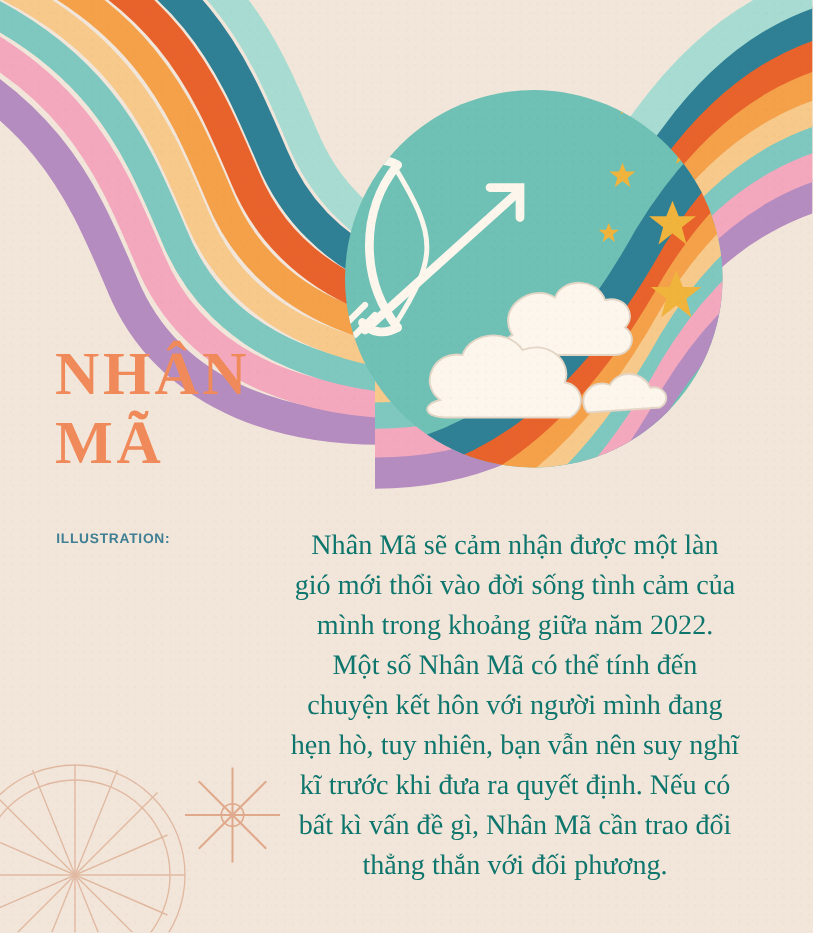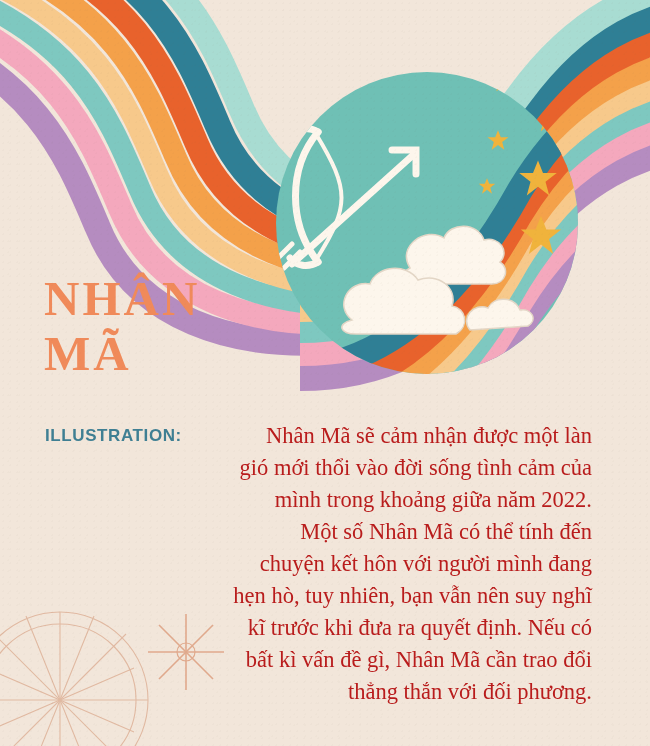--- a/index.html
+++ b/index.html
@@ -35,35 +35,35 @@
     line-height: 1.12;
     letter-spacing: 3px;
     color: #f08a5a;
   }
   .credit {
     position: absolute;
     left: 45px; top: 424px;
     width: 170px;
     font-family: "Liberation Sans", sans-serif;
     font-weight: bold;
-    font-size: 17px;
+    font-size: 11px;
     line-height: 1.45;
     letter-spacing: 0.6px;
     color: #3f7f93;
     text-transform: uppercase;
   }
   .body-copy {
     position: absolute;
     left: 232px; top: 420px;
     width: 360px;
     font-family: "Liberation Serif", serif;
     font-size: 22.5px;
     line-height: 1.42;
-    color: #b91c1c;
-    text-align: right;
+    color: #0f766e;
+    text-align: center;
   }
 
   
   .grain {
     position: absolute; inset: 0;
     pointer-events: none;
     background-image:
       radial-gradient(rgba(120,100,80,0.05) 1px, transparent 1px),
       radial-gradient(rgba(120,100,80,0.04) 1px, transparent 1px);
     background-size: 7px 7px, 11px 11px;

